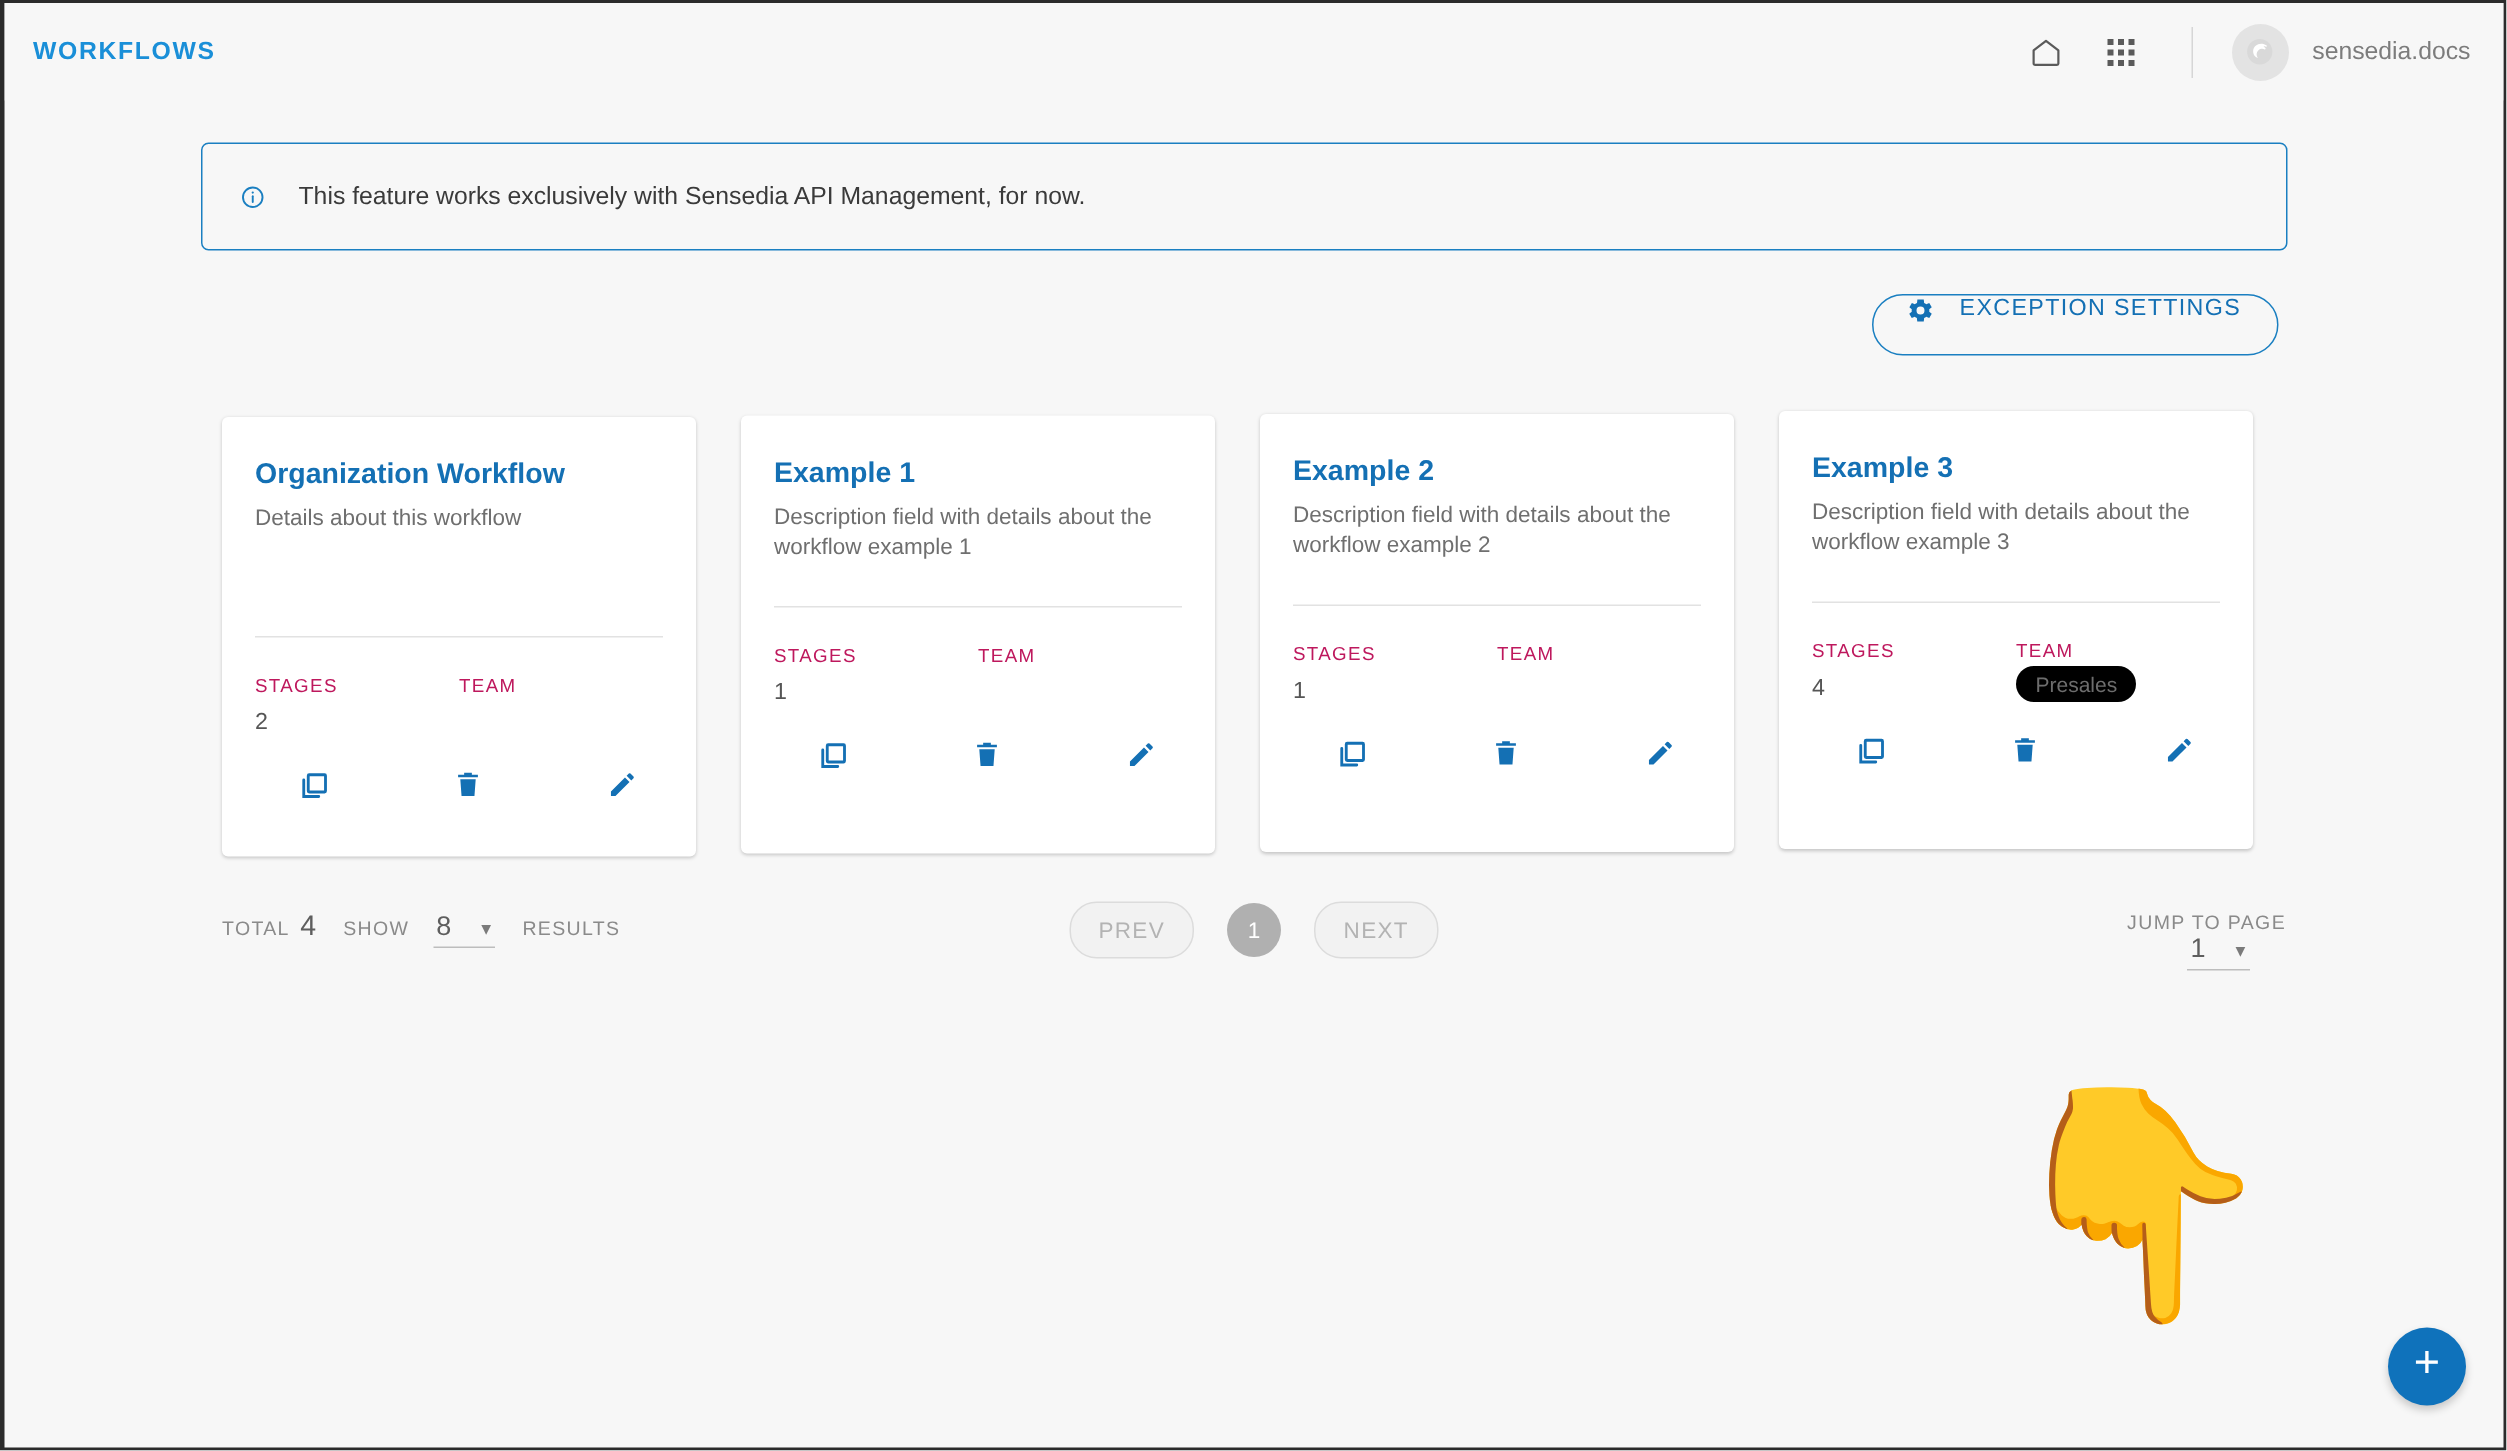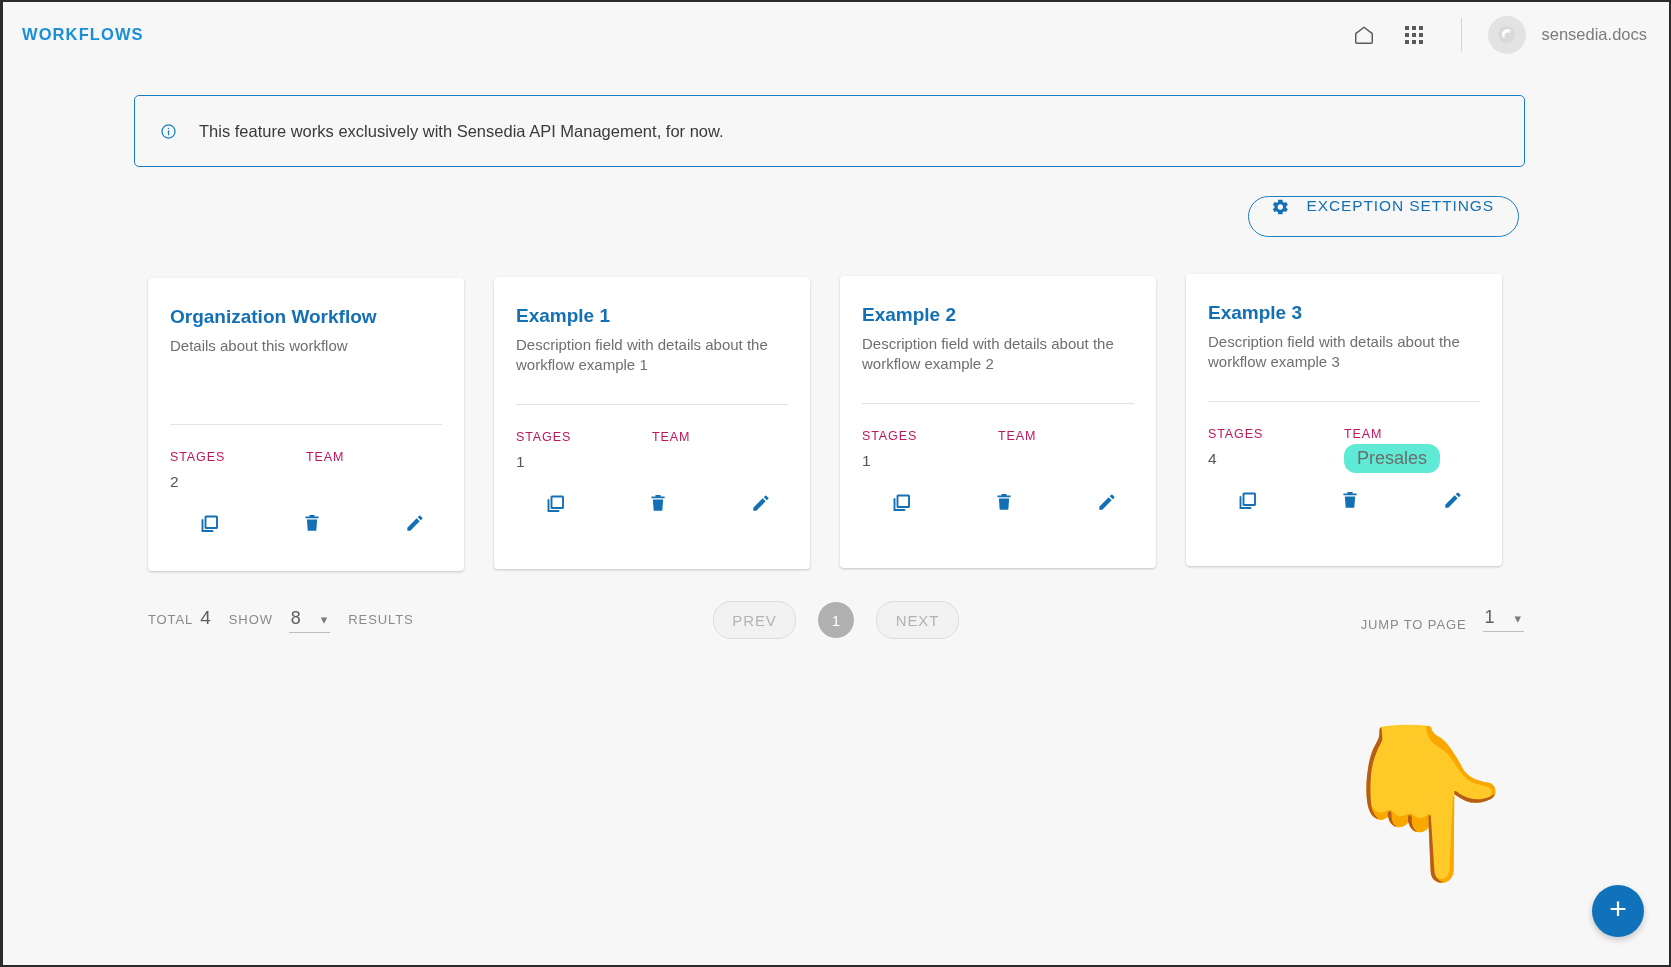--- a/index.html
+++ b/index.html
@@ -180,25 +180,25 @@
     font-size: 12.5px;
     letter-spacing: 0.9px;
   }
   .meta-value {
     color: #565656;
     font-size: 15.5px;
     margin-top: 9px;
   }
   .team-chip {
     display: inline-block;
-    background: #5eead4;
+    background: #000000;
     color: #6d6d6d;
     border-radius: 12px;
     padding: 4px 13px;
-    font-size: 18px;
+    font-size: 14px;
     margin-top: 3px;
   }
   .card-actions {
     display: flex;
     margin-top: 10px;
     padding-bottom: 24px;
   }
   .act {
     width: 56px;
     display: flex;
@@ -269,24 +269,25 @@
     color: #ffffff;
     font-size: 15px;
     display: flex; align-items: center; justify-content: center;
     margin: 0 22px;
     cursor: pointer;
   }
   .pag-right {
     position: absolute;
     right: 0; top: 0;
     display: flex;
-    align-items: flex-end;
+    align-items: center;
     color: #8a8a8a;
     font-size: 13px;
     letter-spacing: 0.9px;
+    flex-direction: column;
   }
 
   
   .hand {
     position: absolute;
     left: 1330px;
     top: 735px;
     width: 240px;
     height: 130px;
     font-size: 150px;

